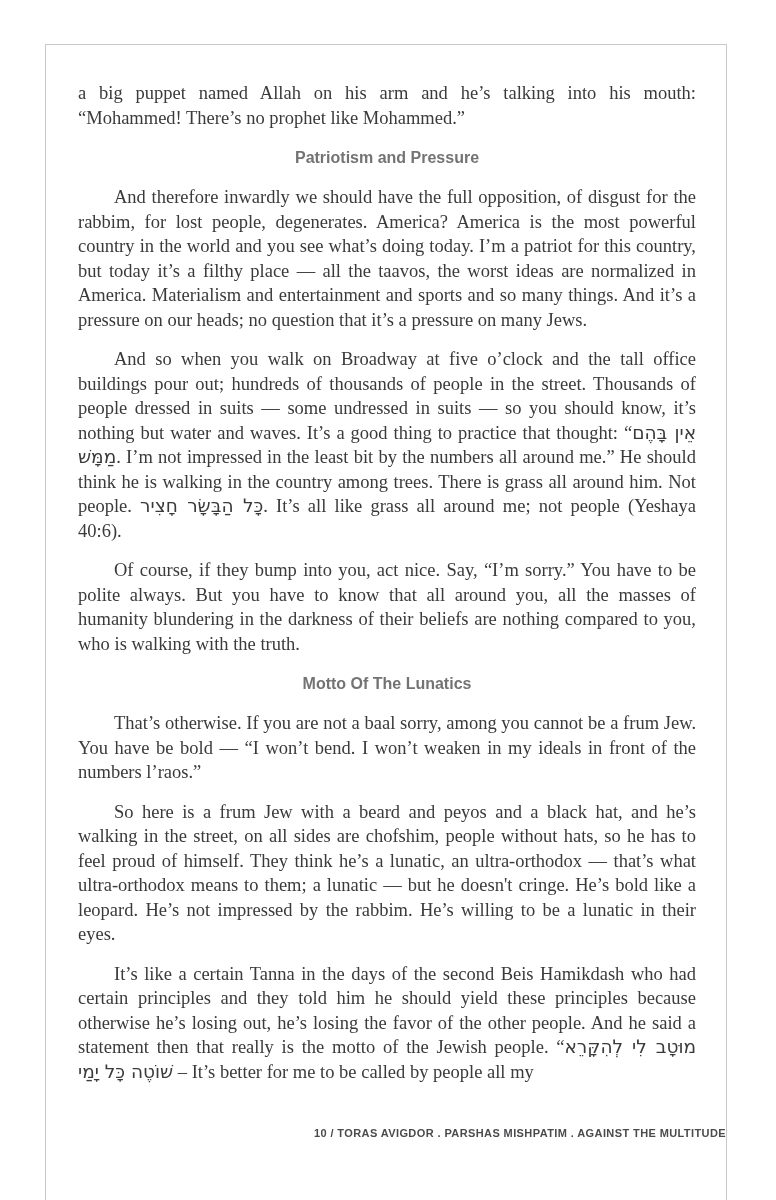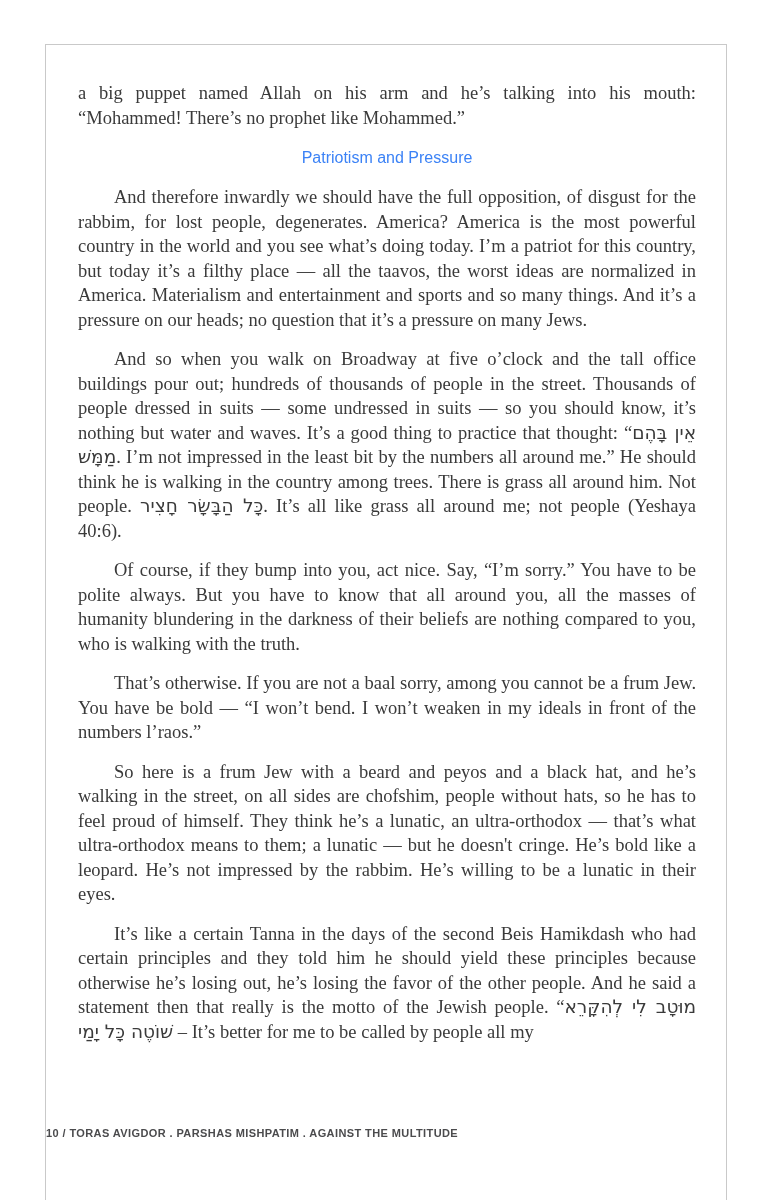--- a/index.html
+++ b/index.html
@@ -34,52 +34,53 @@
   .content p:first-child {
     margin-top: 0;
   }
   .content p.indent {
     text-indent: 36px;
   }
   .content h3 {
     font-family: "Liberation Sans", "DejaVu Sans", sans-serif;
     font-size: 16px;
     line-height: 25px;
-    font-weight: 400;
-    color: #3b82f6;
+    font-weight: 700;
+    color: #737373;
     text-align: center;
     margin: 15px 0 11px 0;
     text-indent: 0;
   }
   .italic {
   }
   .hebrew {
     font-family: "DejaVu Serif", "DejaVu Sans", serif;
   }
   .footer {
     position: absolute;
     left: 0;
     right: 0;
     top: 1082px;
-    text-align: left;
+    text-align: right;
     font-family: "Liberation Sans", "DejaVu Sans", sans-serif;
     font-size: 11px;
     font-weight: 700;
     letter-spacing: 0.4px;
     color: #4b4b4d;
   }
 </style>
 </head>
 <body>
 
 <div class="page-frame">
   <div class="content">
       <p><span>a big puppet named Allah on his arm and he’s talking into his mouth: “Mohammed! There’s no prophet like Mohammed.”</span></p>
       <h3>Patriotism and Pressure</h3>
       <p class="indent"><span>And therefore inwardly we should have the full opposition, of disgust for the </span><span class="italic">rabbim</span><span>, for lost people, degenerates. America? America is the most powerful country in the world and you see what’s doing today. I’m a patriot for this country, but today it’s a filthy place — all the </span><span class="italic">taavos</span><span>, the worst ideas are normalized in America. Materialism and entertainment and sports and so many things. And it’s a pressure on our heads; no question that it’s a pressure on many Jews.</span></p>
       <p class="indent"><span>And so when you walk on Broadway at five o’clock and the tall office buildings pour out; hundreds of thousands of people in the street. Thousands of people dressed in suits — some undressed in suits — so you should know, it’s nothing but water and waves. It’s a good thing to practice that thought: “</span><span class="hebrew">אֵין בָּהֶם מַמָּשׁ</span><span>. I’m not impressed in the least bit by the numbers all around me.” He should think he is walking in the country among trees. There is grass all around him. Not people. </span><span class="hebrew">כָּל הַבָּשָׂר חָצִיר</span><span>. It’s all like grass all around me; not people (Yeshaya 40:6).</span></p>
       <p class="indent"><span>Of course, if they bump into you, act nice. Say, “I’m sorry.” You have to be polite always. But you have to know that all around you, all the masses of humanity blundering in the darkness of their beliefs are nothing compared to you, who is walking with the truth.</span></p>
+      <h3>Motto Of The Lunatics</h3>
       <p class="indent"><span>That’s otherwise. If you are not a </span><span class="italic">baal sorry</span><span>, among you cannot be a </span><span class="italic">frum</span><span> Jew. You have be bold — “I won’t bend. I won’t weaken in my ideals in front of the </span><span class="italic">numbers l’raos</span><span>.”</span></p>
       <p class="indent"><span>So here is a </span><span class="italic">frum</span><span> Jew with a beard and peyos and a black hat, and he’s walking in the street, on all sides are </span><span class="italic">chofshim</span><span>, people without hats, so he has to feel proud of himself. They think he’s a lunatic, an ultra-orthodox — that’s what ultra-orthodox means to them; a lunatic — but he doesn't cringe. He’s bold like a leopard. He’s not impressed by the </span><span class="italic">rabbim</span><span>. He’s willing to be a lunatic in their eyes.</span></p>
       <p class="indent"><span>It’s like a certain Tanna in the days of the second Beis Hamikdash who had certain principles and they told him he should yield these principles because otherwise he’s losing out, he’s losing the favor of the other people. And he said a statement then that really is the motto of the Jewish people. “</span><span class="hebrew">מוּטָב לִי לְהִקָּרֵא שׁוֹטֶה כָּל יָמַי</span><span class="italic"> – It’s better for me to be called by people all my</span></p>
     </div>
   <div class="footer">10 / TORAS AVIGDOR . PARSHAS MISHPATIM . AGAINST THE MULTITUDE</div>
 </div>
 
 </body></html>

